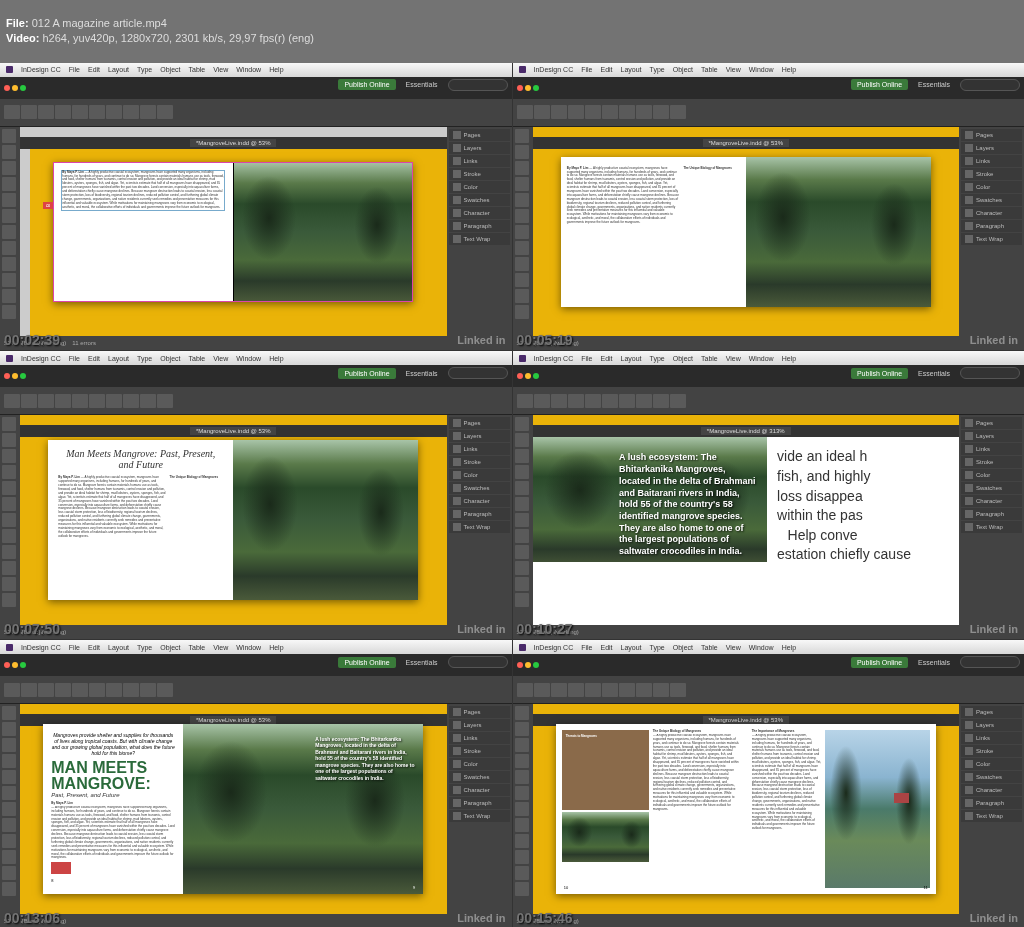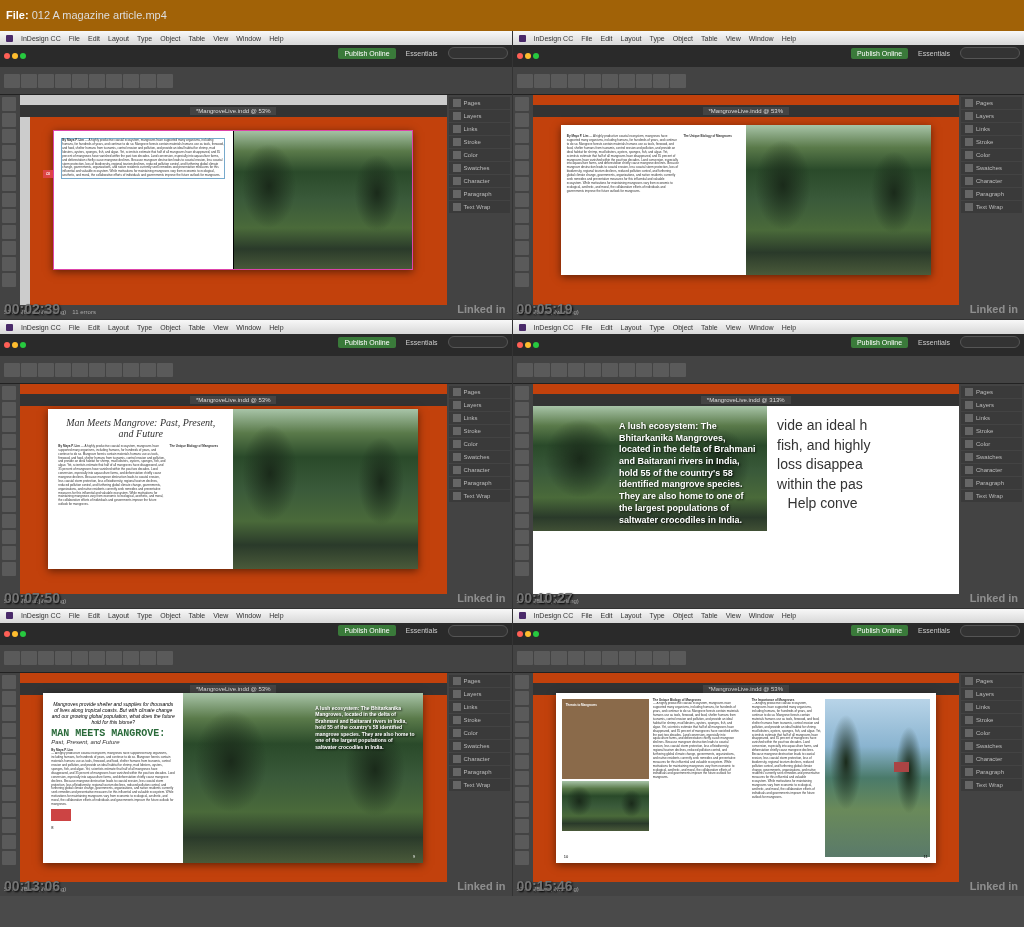--- a/index.html
+++ b/index.html
@@ -1,64 +1,65 @@
 <!DOCTYPE html>
 <html><head>
 <meta charset="utf-8">
 <style>
 * { margin: 0; padding: 0; box-sizing: border-box; font-family: Arial, sans-serif; }
 body { background: #4a4a4a; width: 1024px; height: 927px; overflow: hidden; }
-.meta-info { background: #a16207; color: #ddd; font-size: 11px; padding: 8px 6px; line-height: 1.4; font-family: Arial; }
+.meta-info { background: #737373; color: #ddd; font-size: 11px; padding: 16px 6px; line-height: 1.4; font-family: Arial; }
 .meta-info .label { color: #fff; font-weight: bold; }
 .grid { display: grid; grid-template-columns: 1fr 1fr; grid-template-rows: repeat(3, 1fr); gap: 1px; background: #333; }
 .tile { position: relative; background: #1a1a1a; overflow: hidden; }
 .mac-bar { height: 14px; background: linear-gradient(#f8f8f8,#d8d8d8); display: flex; align-items: center; gap: 8px; padding: 0 6px; font-size: 7px; color: #333; }
 .mac-bar .app-icon { width: 7px; height: 7px; background: #4a2a6a; border-radius: 1px; }
 .app-top { height: 22px; background: #2a2a2a; display: flex; align-items: center; padding: 0 4px; gap: 4px; }
 .btn-dots { display: flex; gap: 2px; }
 .btn-dots span { width: 6px; height: 6px; border-radius: 50%; }
 .r { background: #ff5f56; } .y { background: #ffbd2e; } .g { background: #27c93f; }
 .app-toolbar { height: 28px; background: #434343; display: flex; align-items: center; padding: 0 4px; gap: 4px; border-bottom: 1px solid #222; }
 .tb-group { display: flex; gap: 1px; }
 .tb-btn { width: 16px; height: 14px; background: #5a5a5a; border-radius: 1px; }
 .app-right-top { position: absolute; right: 4px; top: 16px; display: flex; gap: 4px; font-size: 7px; color: #ccc; align-items: center; }
 .pub-btn { background: #3a7a3a; color: #fff; padding: 2px 6px; border-radius: 2px; font-size: 7px; }
 .workspace { color: #ccc; font-size: 7px; padding: 2px 6px; }
 .search-box { width: 60px; height: 12px; background: #333; border: 1px solid #555; border-radius: 6px; }
 .app-body { display: flex; height: calc(100% - 78px); }
 .left-tools { width: 20px; background: #434343; display: flex; flex-direction: column; gap: 2px; padding: 2px; }
 .tool { width: 14px; height: 14px; background: #5a5a5a; border-radius: 1px; }
-.canvas { flex: 1; background: #c2410c; display: flex; align-items: center; justify-content: center; position: relative; overflow: hidden; }
+.canvas { flex: 1; background: #eab308; display: flex; align-items: center; justify-content: center; position: relative; overflow: hidden; }
 .ruler-h { position: absolute; top: 0; left: 0; right: 0; height: 10px; background: #ccc; }
 .ruler-v { position: absolute; top: 0; left: 0; bottom: 0; width: 10px; background: #ccc; }
 .tab-bar { position: absolute; top: 10px; left: 0; right: 0; height: 12px; background: #333; display: flex; align-items: center; justify-content: center; }
 .tab-bar span { font-size: 6px; color: #ddd; background: #444; padding: 1px 6px; }
 .spread { background: #fff; box-shadow: 0 2px 8px rgba(0,0,0,0.5); display: flex; position: relative; }
 .page { background: #fff; position: relative; }
 .right-panels { width: 65px; background: #434343; display: flex; flex-direction: column; gap: 1px; padding: 2px; }
 .panel { background: #3a3a3a; padding: 2px 4px; font-size: 6px; color: #bbb; display: flex; align-items: center; gap: 3px; }
 .panel-ic { width: 8px; height: 8px; background: #666; }
 .timestamp { position: absolute; bottom: 2px; left: 4px; color: #737373; font-size: 14px; font-weight: bold; text-shadow: 1px 1px 2px #000; z-index: 10; }
 .watermark { position: absolute; bottom: 4px; right: 6px; color: rgba(255,255,255,0.4); font-size: 11px; font-weight: bold; }
 .status-bar { height: 14px; background: #434343; display: flex; align-items: center; padding: 0 4px; font-size: 6px; color: #aaa; gap: 6px; }
 .mangrove-img { background: linear-gradient(180deg, #a8c4a8 0%, #5a7a4a 15%, #2a4a2a 30%, #3a5a3a 50%, #4a6a3a 70%, #2a3a2a 85%, #4a5a3a 100%); position: relative; }
 .mangrove-img::before { content: ''; position: absolute; inset: 0; background: radial-gradient(ellipse 30% 60% at 20% 40%, #1a2a1a 0%, transparent 50%), radial-gradient(ellipse 25% 55% at 80% 45%, #1a2a1a 0%, transparent 50%); }
 .article-title { font-family: Georgia, serif; font-style: italic; font-size: 10px; color: #333; text-align: center; }
-.article-title-green { font-family: Liberation Mono, monospace; font-weight: 900; color: #2a6a3a; font-size: 10px; line-height: 1; }
+.article-title-green { font-family: Liberation Sans, sans-serif; font-weight: 900; color: #2a6a3a; font-size: 16px; line-height: 1; }
 .article-sub { font-style: italic; font-size: 6px; color: #333; }
 .overlay-text { position: absolute; color: #fff; font-size: 9px; font-weight: bold; line-height: 1.3; text-shadow: 1px 1px 2px rgba(0,0,0,0.8); }
 .zoom-text { font-family: Georgia, serif; color: #333; font-size: 14px; line-height: 1.4; padding: 10px; }
 .brown-box { background: #8a6a4a; padding: 4px; font-size: 3px; color: #fff; }
 .page-num-tab { position: absolute; left: -10px; background: #d44; color: #fff; font-size: 6px; padding: 2px; writing-mode: vertical-lr; }
 </style>
 </head>
 <body>
 
 <div class="meta-info">
   <div><span class="label">File:</span> <span>012 A magazine article.mp4</span></div>
+  <div><span class="label">Video:</span> <span>h264, yuv420p, 1280x720, 2301 kb/s, 29,97 fps(r) (eng)</span></div>
 </div>
 
 <div class="grid" style="height: calc(100% - 62px);">
 
 <div class="tile">
   <div class="mac-bar">
     <span class="app-icon"></span>
     <span>InDesign CC</span>
     <span>File</span>
     <span>Edit</span>
@@ -475,21 +476,21 @@
         <div class="mangrove-img" style="width:55%;height:70%;position:relative;">
           <div class="overlay-text" style="right:8px;top:15px;width:140px;">A lush ecosystem: The Bhitarkanika Mangroves, located in the delta of Brahmani and Baitarani rivers in India, hold 55 of the country's 58 identified mangrove species. They are also home to one of the largest populations of saltwater crocodiles in India.</div>
         </div>
         <div style="flex:1;background:#fff;">
           <div class="zoom-text">
             <span>vide an ideal h</span><br>
             <span>fish, and highly</span><br>
             <span>loss disappea</span><br>
             <span>within the pas</span><br>
             &nbsp;&nbsp;&nbsp;<span>Help conve</span><br>
-            <br>
+            <span>estation chiefly cause</span><br>
             <br>
             <br>
             
           </div>
         </div>
       </div>
       <div style="position:absolute;left:0;top:70%;right:45%;height:30%;background:#fff;"></div>
     </div>
     <div class="right-panels">
       <div class="panel">

